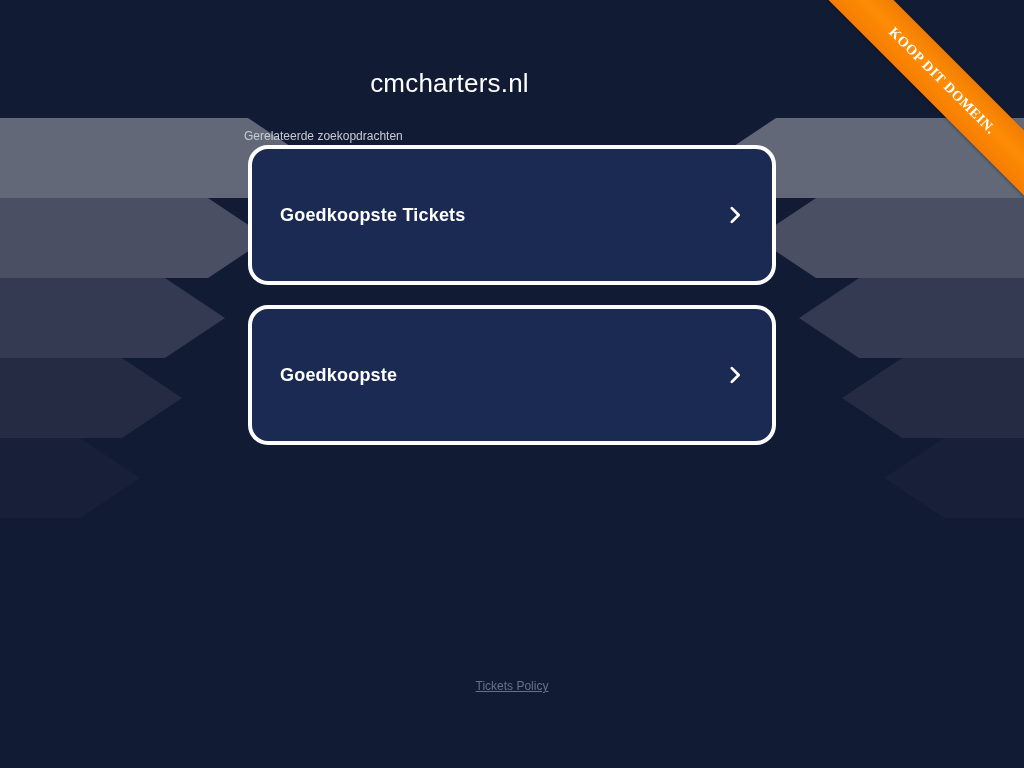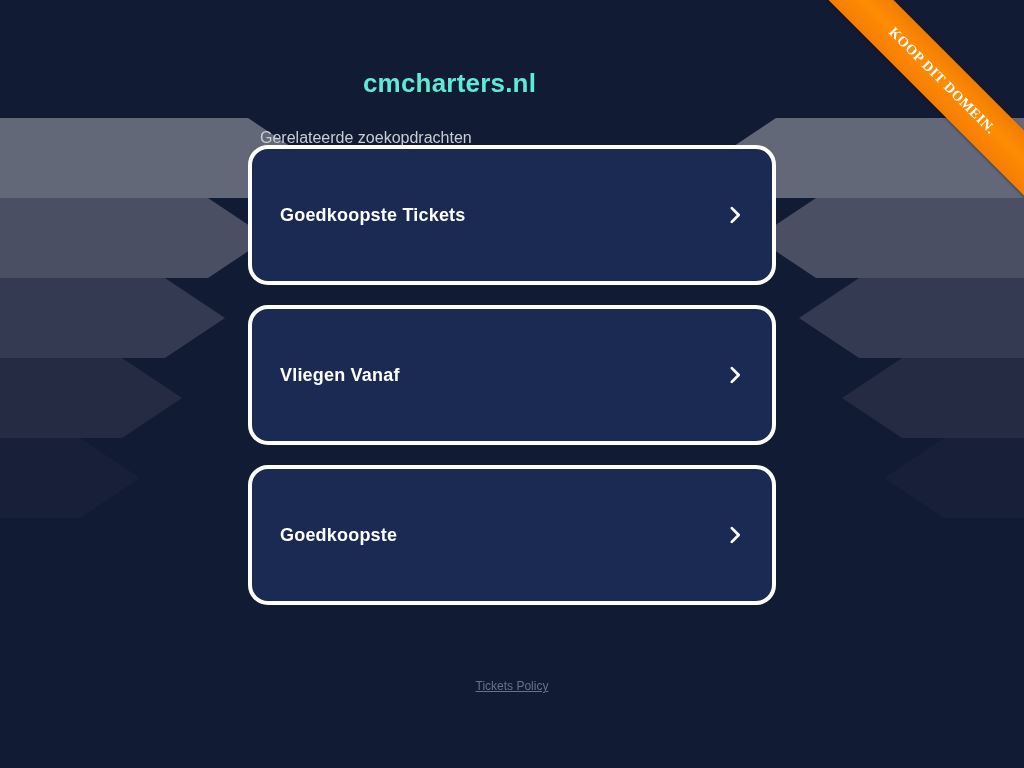--- a/index.html
+++ b/index.html
@@ -67,32 +67,32 @@
     width: 1024px;
     height: 768px;
   }
 
   #site-title {
     position: absolute;
     top: 68px;
     left: 0;
     width: 899px;
     text-align: center;
-    color: #5eead4;
+    color: #ffffff;
     font-size: 26px;
-    font-weight: 700;
+    font-weight: 400;
     letter-spacing: .2px;
   }
 
   #related-label {
     position: absolute;
     top: 129px;
-    left: 260px;
+    left: 244px;
     color: #c8ccd4;
-    font-size: 16px;
+    font-size: 12px;
     font-weight: 400;
   }
 
   #cards {
     position: absolute;
     top: 145px;
     left: 248px;
     width: 528px;
   }
 
@@ -172,26 +172,20 @@
   <div id="related-label">Gerelateerde zoekopdrachten</div>
 
   <div id="cards">
       <div class="search-card">
         <span class="card-label">Goedkoopste Tickets</span>
         <svg class="chevron-icon" viewBox="0 0 24 24">
           <path d="M8.5 4.5 L16 12 L8.5 19.5" fill="none" stroke="#ffffff" stroke-width="3" stroke-linecap="round" stroke-linejoin="round"></path>
         </svg>
       </div>
       <div class="search-card">
-        <span class="card-label">Vliegen Vanaf</span>
-        <svg class="chevron-icon" viewBox="0 0 24 24">
-          <path d="M8.5 4.5 L16 12 L8.5 19.5" fill="none" stroke="#ffffff" stroke-width="3" stroke-linecap="round" stroke-linejoin="round"></path>
-        </svg>
-      </div>
-      <div class="search-card">
         <span class="card-label">Goedkoopste</span>
         <svg class="chevron-icon" viewBox="0 0 24 24">
           <path d="M8.5 4.5 L16 12 L8.5 19.5" fill="none" stroke="#ffffff" stroke-width="3" stroke-linecap="round" stroke-linejoin="round"></path>
         </svg>
       </div>
     </div>
 
   <div id="footer">
     <a id="privacy-link" href="#">Tickets Policy</a>
   </div>

